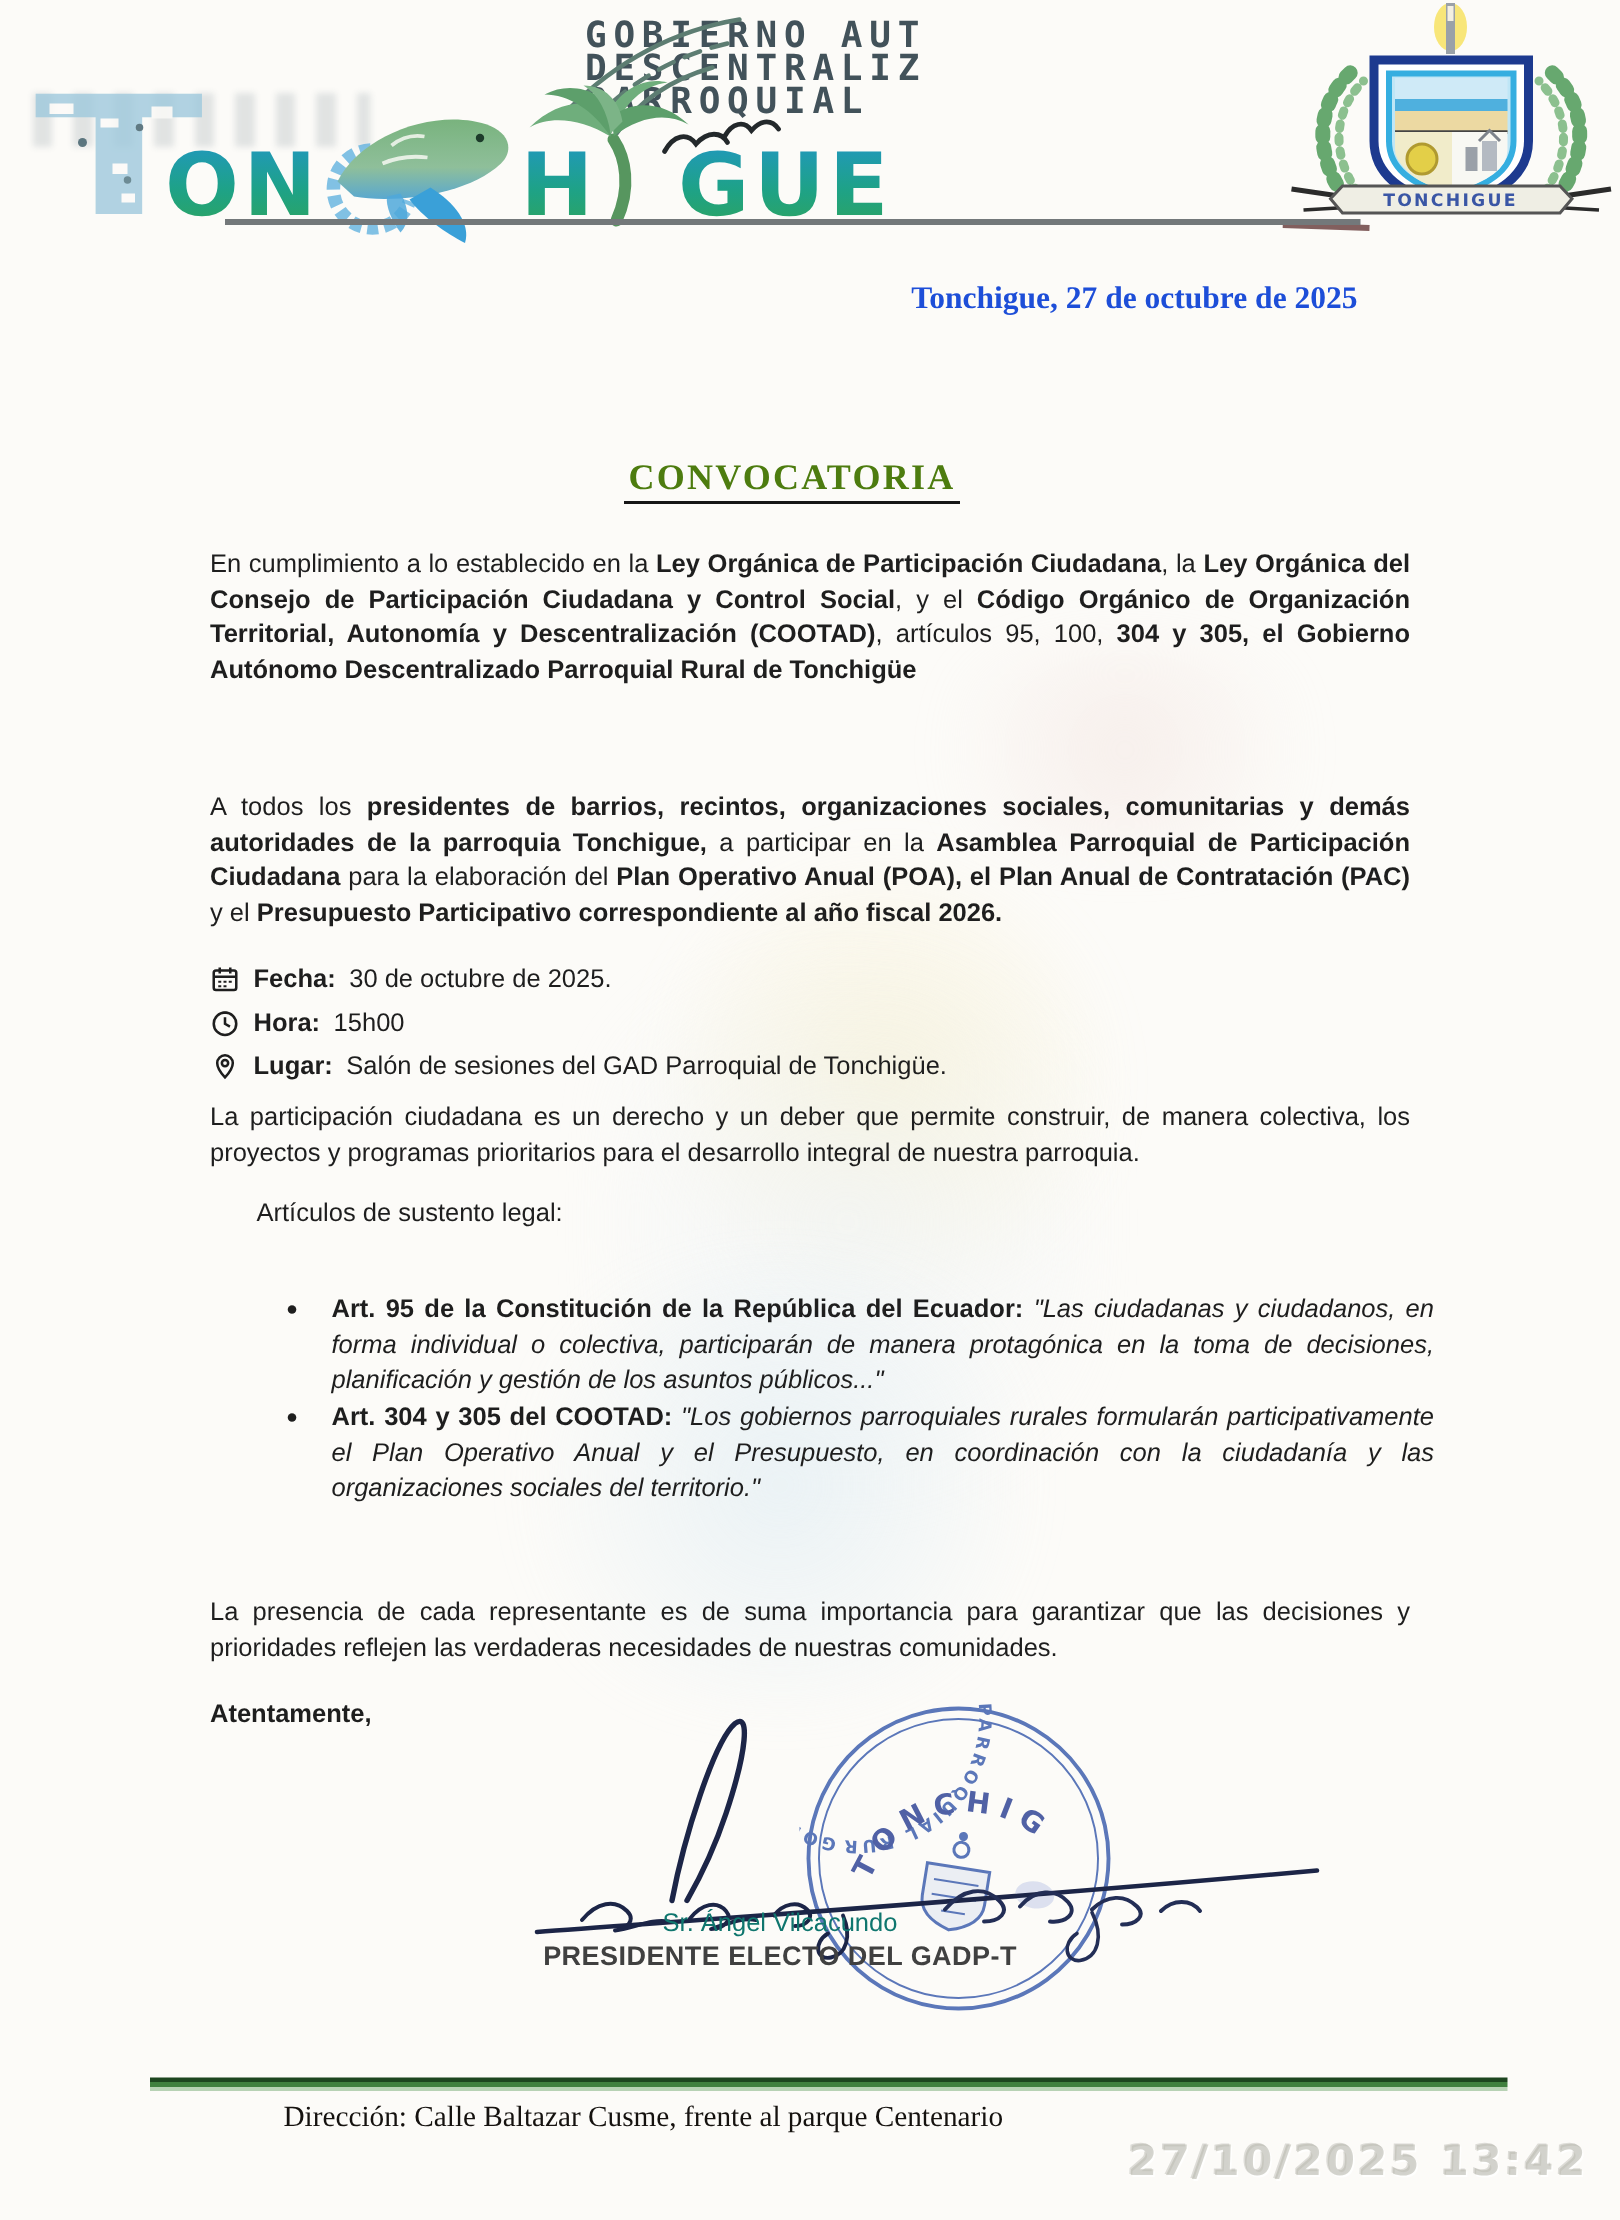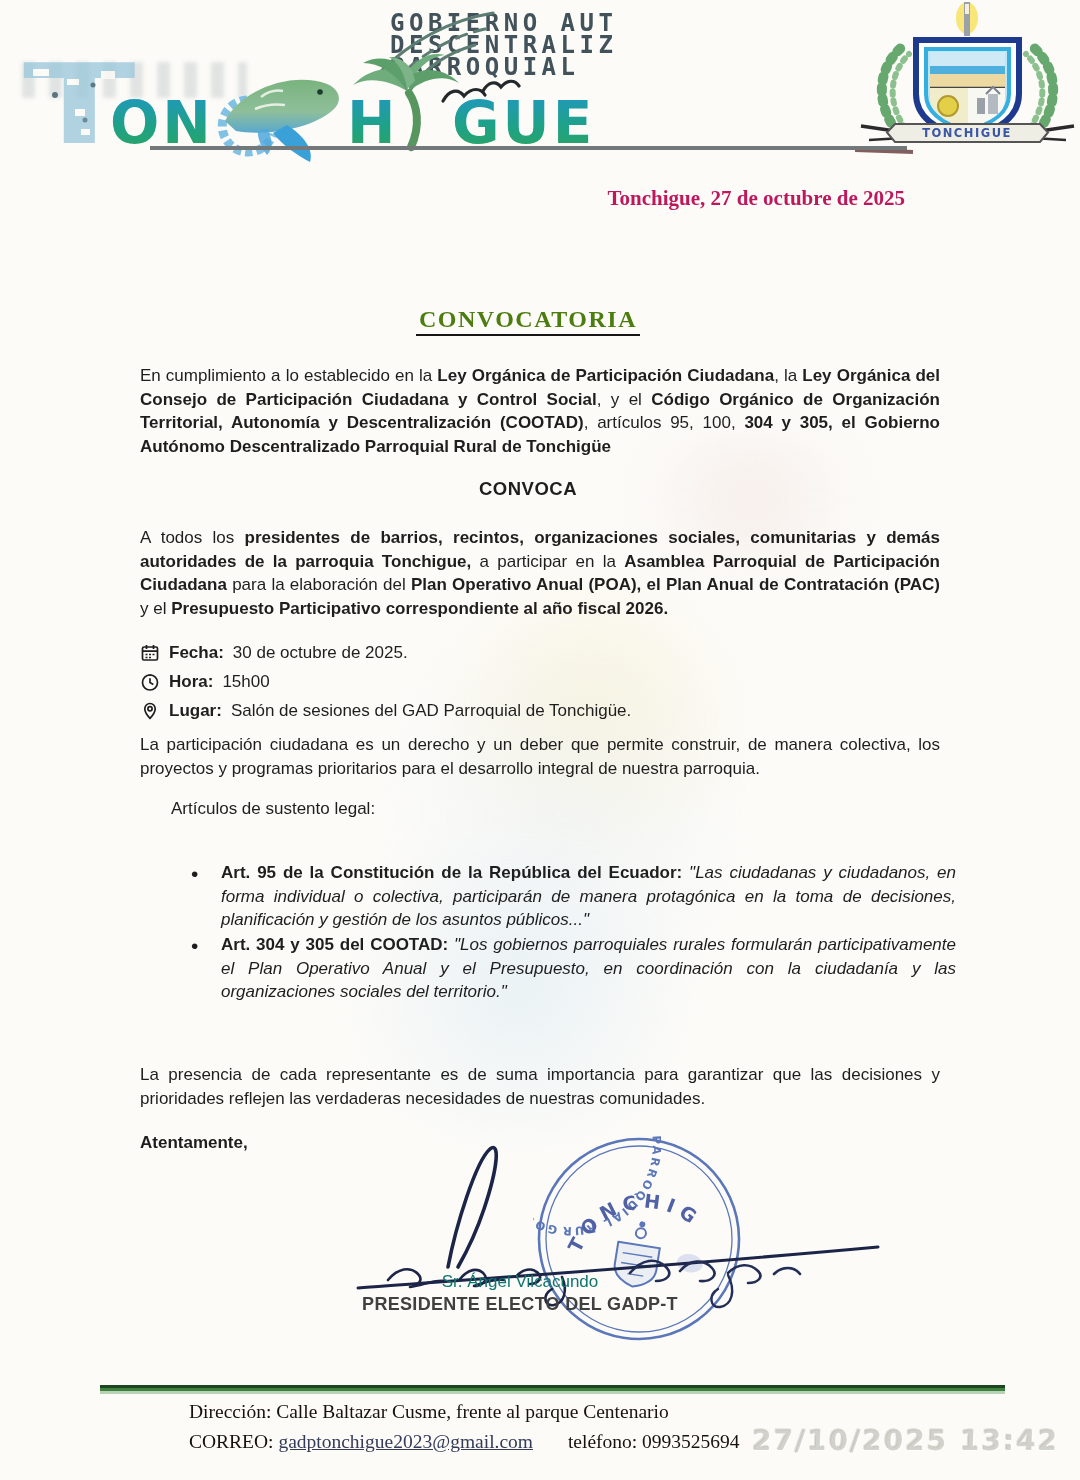--- a/index.html
+++ b/index.html
@@ -18,21 +18,21 @@
   .wm-shield{left:400px;top:600px;width:330px;height:430px;background:radial-gradient(circle,#eef3f6,transparent 75%);opacity:.6;border-radius:0 0 160px 160px;}
   .smudge{position:absolute;left:22px;top:62px;width:225px;height:36px;
     background:repeating-linear-gradient(90deg,rgba(95,115,125,.38) 0 13px,transparent 13px 27px);
     filter:blur(2px);opacity:.45;}
 
   .logo-svg{position:absolute;left:15px;top:5px;width:600px;height:160px;}
   .crest-svg{position:absolute;left:855px;top:0;width:225px;height:160px;}
   .header-rule{position:absolute;left:150px;top:146px;width:757px;height:4px;background:#73787a;}
 
   .date-line{position:absolute;top:186px;left:0;width:905px;text-align:right;
-    font-family:"Liberation Serif",serif;font-size:21px;font-weight:700;color:#be185d;}
+    font-family:"Liberation Serif",serif;font-size:21px;font-weight:700;color:#1d4ed8;}
 
   .title-wrap{position:absolute;top:306px;left:0;width:1056px;text-align:center;}
   .title-text{font-family:"Liberation Serif",serif;font-size:24px;font-weight:700;
     letter-spacing:1.5px;border-bottom:2.5px solid #161616;padding:0 3px 2px 3px;color:#4d7c0f;}
 
   .p{position:absolute;left:140px;width:800px;text-align:justify;font-size:17px;line-height:1.39;margin:0;}
   .p1{top:364px;}
   .convoca{position:absolute;top:478px;left:0;width:1056px;text-align:center;font-weight:700;font-size:18.5px;letter-spacing:.5px;}
   .p2{top:526px;}
 
@@ -189,21 +189,20 @@
   <div class="header-rule"></div>
 
   <div class="date-line">Tonchigue, 27 de octubre de 2025</div>
 
   <div class="title-wrap">
     <span class="title-text">CONVOCATORIA</span>
   </div>
 
   <p class="p p1"><span>En cumplimiento a lo establecido en la </span><span class="b">Ley Orgánica de Participación Ciudadana</span><span>, la </span><span class="b">Ley Orgánica del Consejo de Participación Ciudadana y Control Social</span><span>, y el </span><span class="b">Código Orgánico de Organización Territorial, Autonomía y Descentralización (COOTAD)</span><span>, artículos 95, 100, </span><span class="b">304 y 305, el Gobierno Autónomo Descentralizado Parroquial Rural de Tonchigüe</span></p>
 
-  <div class="convoca">CONVOCA</div>
 
   <p class="p p2"><span>A todos los </span><span class="b">presidentes de barrios, recintos, organizaciones sociales, comunitarias y demás autoridades de la parroquia Tonchigue,</span><span> a participar en la </span><span class="b">Asamblea Parroquial de Participación Ciudadana</span><span> para la elaboración del </span><span class="b">Plan Operativo Anual (POA), el Plan Anual de Contratación (PAC)</span><span> y el </span><span class="b">Presupuesto Participativo correspondiente al año fiscal 2026.</span></p>
 
   <div class="info">
     <div class="info-row">
       <svg class="info-icon" viewBox="0 0 20 20" fill="none" stroke="#1e1e1e" stroke-width="1.7">
         <rect x="2.5" y="4" width="15" height="13" rx="1.5"></rect>
         <path d="M2.5 8.2 H17.5 M6.5 2 v4 M13.5 2 v4"></path>
         <path d="M5.5 11.5 h2 M9 11.5 h2 M12.5 11.5 h2 M5.5 14.5 h2 M9 14.5 h2" stroke-width="1.4"></path>
       </svg>
@@ -287,23 +286,17 @@
     <div class="sig-name">Sr. Ángel Vilcacundo</div>
     <div class="sig-title">PRESIDENTE ELECTO DEL GADP-T</div>
   </div>
 
   <div class="footer-rule"></div>
   <div class="footer">
     <div>
       <span>Dirección:</span>
       <span>Calle Baltazar Cusme, frente al parque Centenario</span>
     </div>
-    <div>
-      <span>CORREO:</span>
-      <a class="email-link">gadptonchigue2023@gmail.com</a>
-      <span class="phone-label">teléfono:</span>
-      <span>0993525694</span>
-    </div>
   </div>
 
   <div class="timestamp">27/10/2025 13:42</div>
 
 </div>
 
 </body></html>

